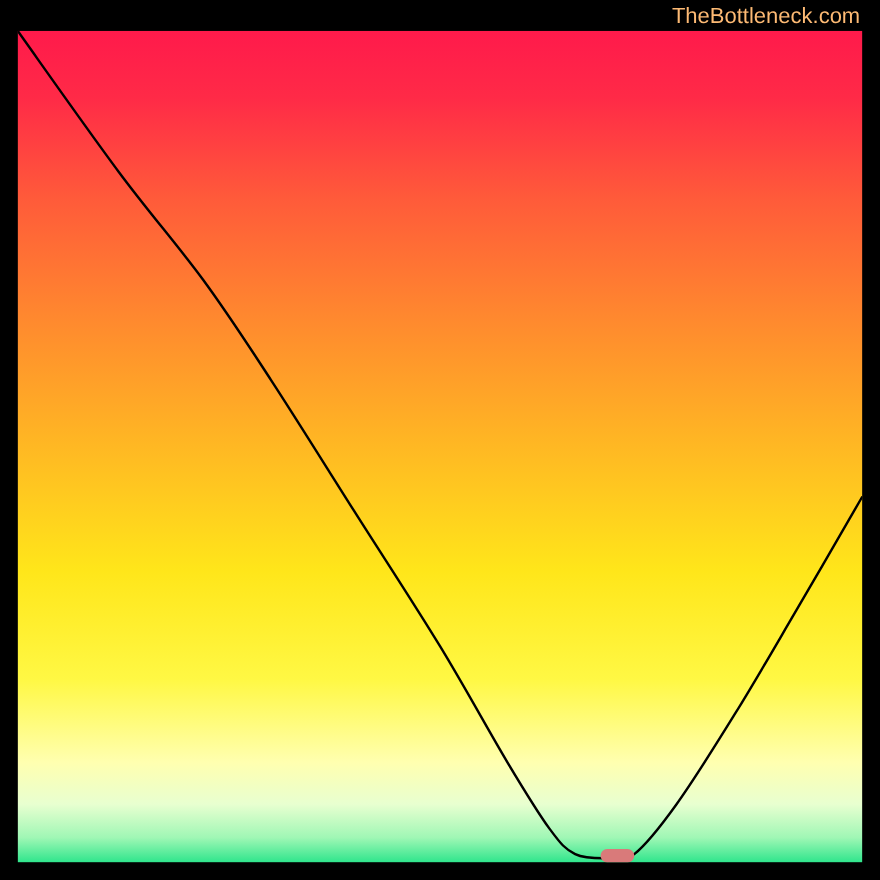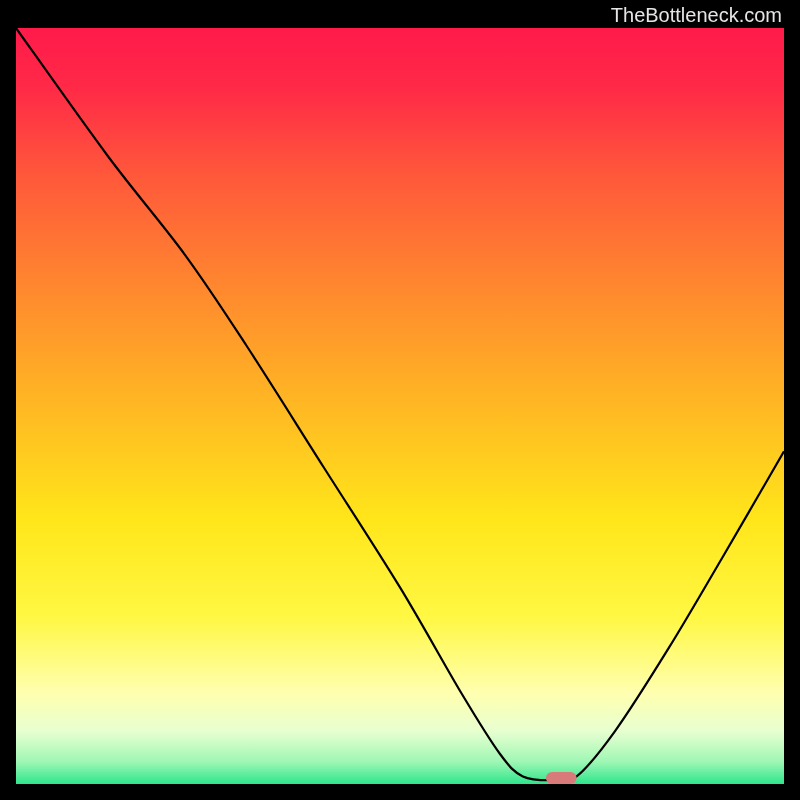--- a/index.html
+++ b/index.html
@@ -8,21 +8,21 @@
     width: 800px;
     height: 800px;
     background: #000;
     position: relative;
     font-family: Arial, sans-serif;
   }
   .watermark {
     position: absolute;
     top: 4px;
     right: 18px;
-    color: #e5e5e5;
+    color: #fdba74;
     font-size: 20px;
     z-index: 10;
   }
   .chart-wrap {
     position: absolute;
     left: 16px;
     top: 28px;
     width: 768px;
     height: 756px;
   }

